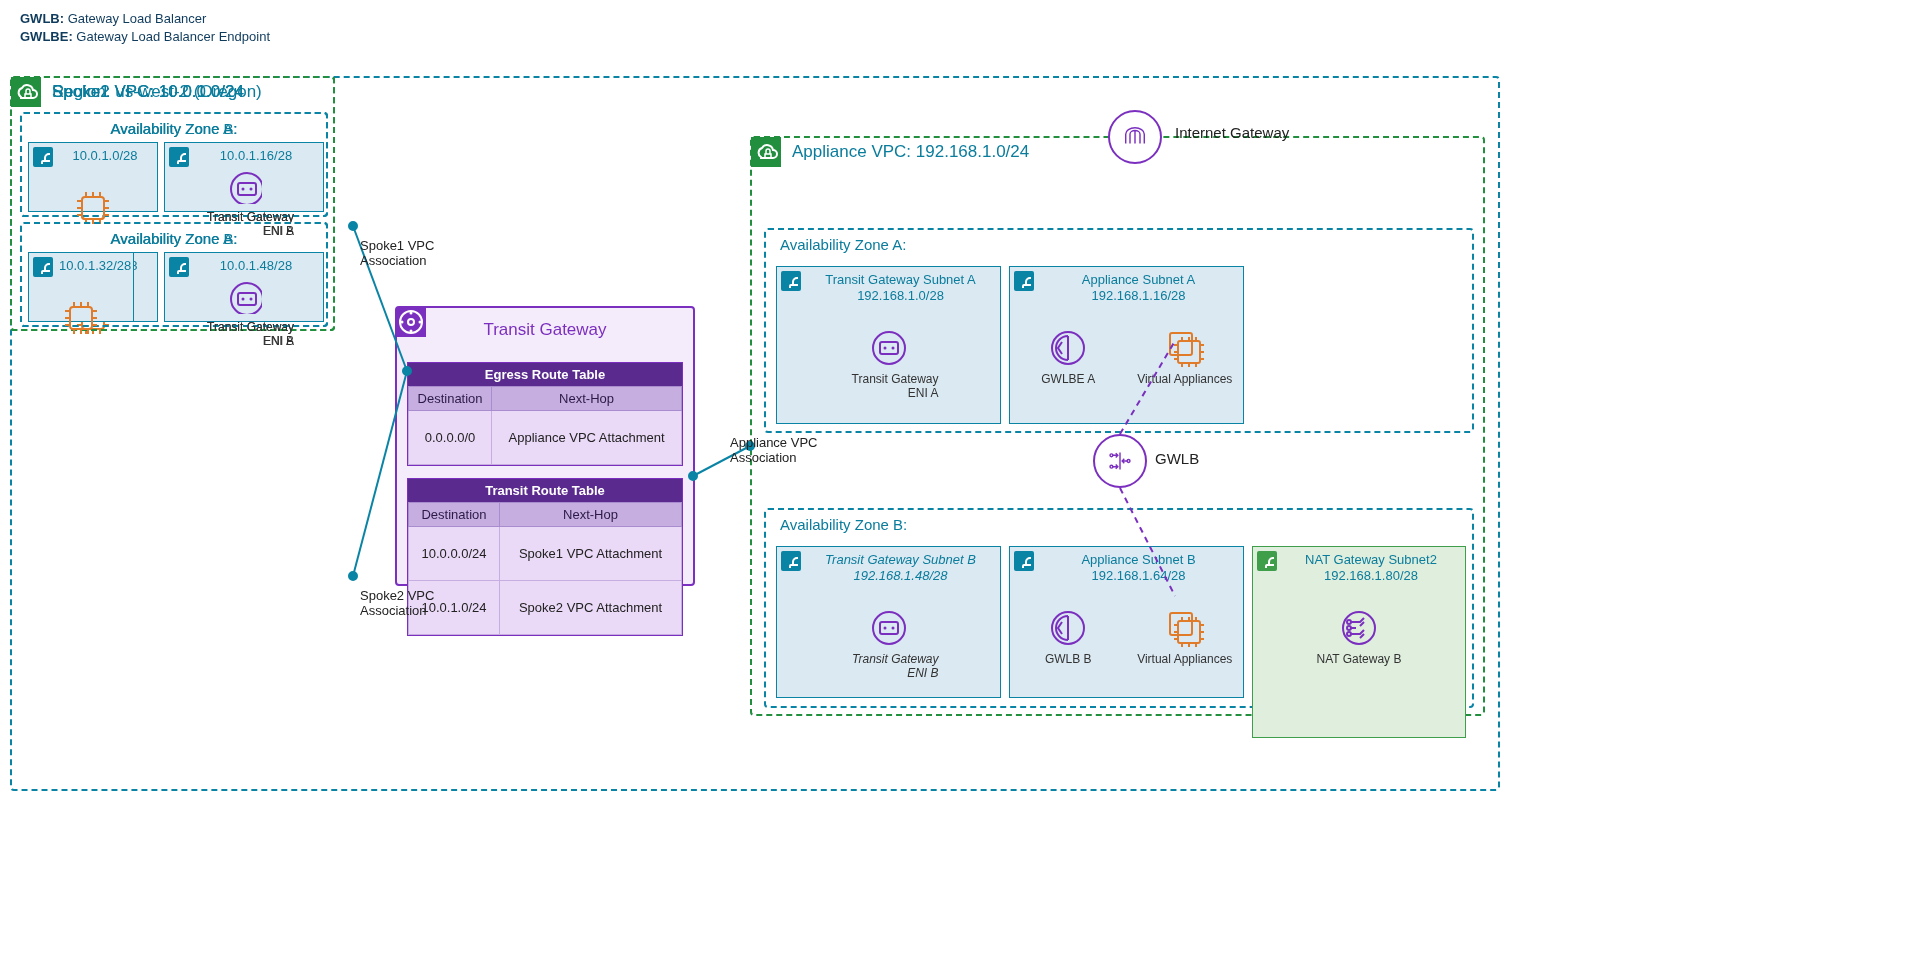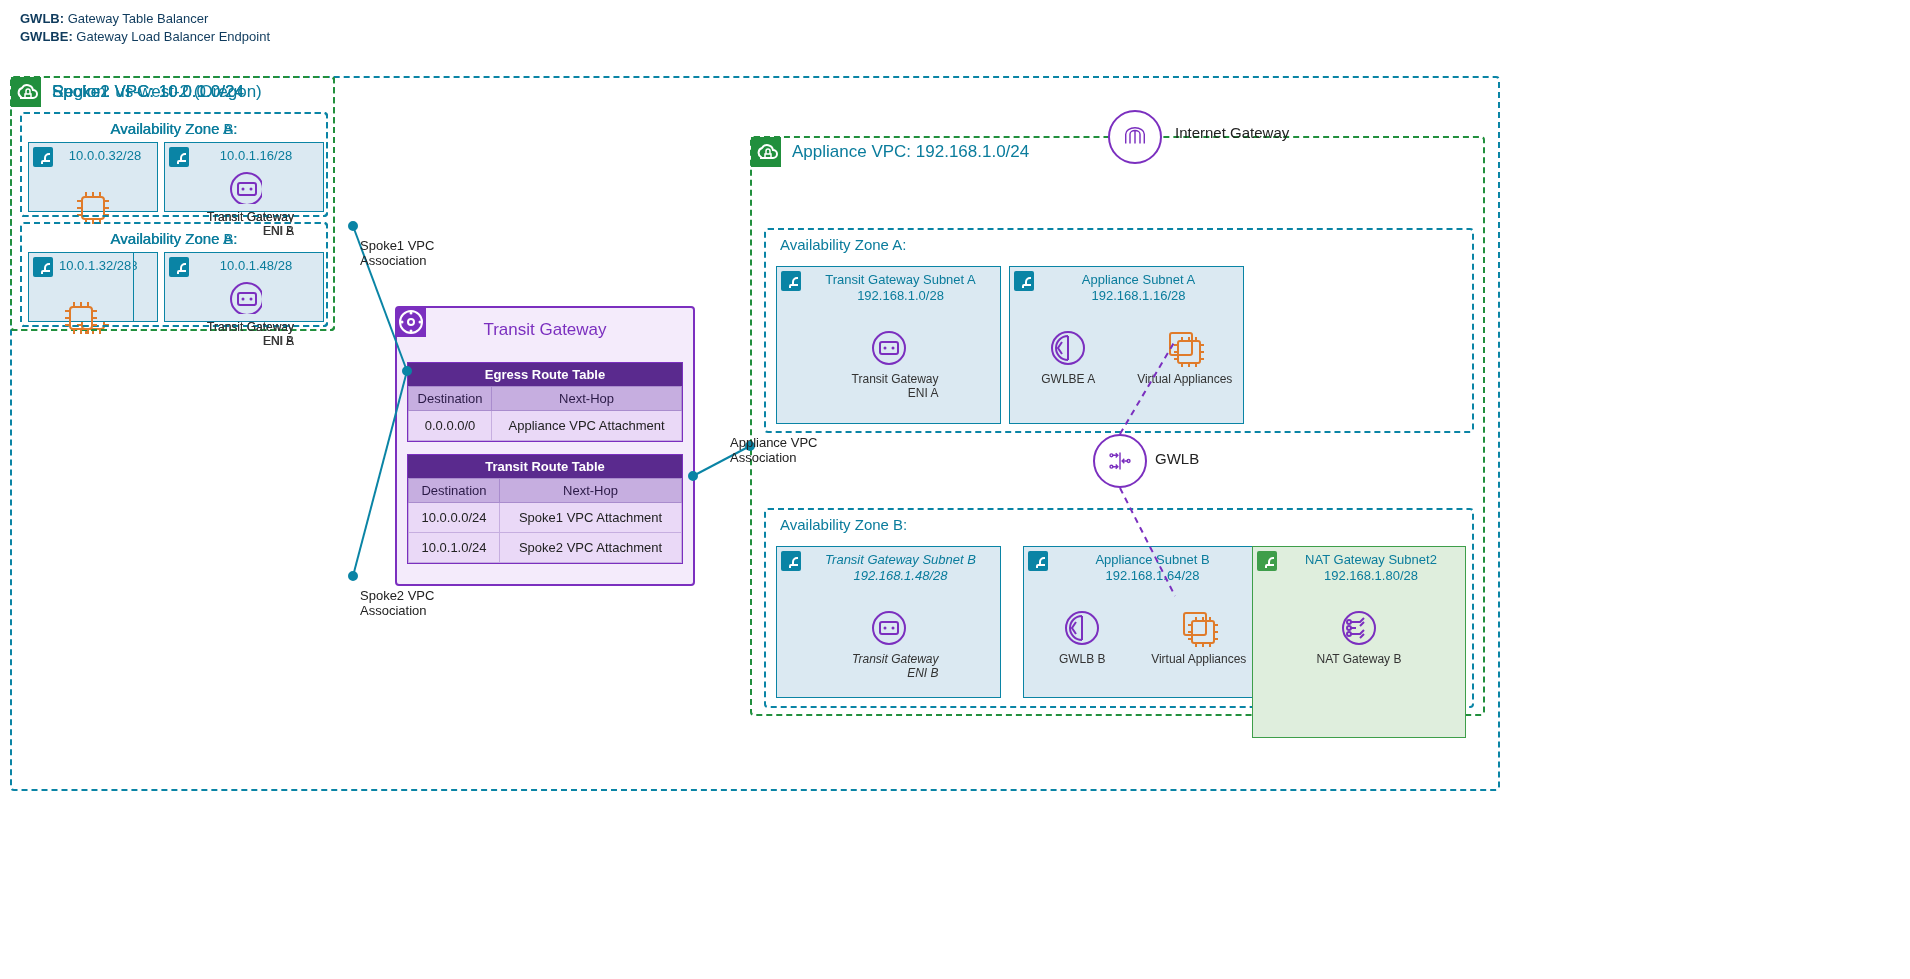--- a/index.html
+++ b/index.html
@@ -37,21 +37,21 @@
 .svc .svc-lab { font-size: 12px; color:#333; text-align:right; line-height:1.1;}
 
 
 .tgw { position: absolute; border: 2px solid #7b2fbf; background: #f4ebfb; border-radius: 4px; }
 .tgw .tgw-title { text-align:center; color:#7b2fbf; font-size:17px; padding: 12px 0 10px; }
 .tgw .tgw-icon { position:absolute; top:-1px; left:-1px; width:30px;height:30px;background:#7b2fbf;color:#fff;display:flex;align-items:center;justify-content:center;}
 .rtbl { margin: 12px 10px 12px; border:1px solid #7b2fbf; font-size:13px; }
 .rtbl .rt-head { background:#5a2a8e; color:#fff; text-align:center; padding:4px 0; font-weight:600;}
 .rtbl table { width:100%; border-collapse:collapse; }
 .rtbl th { background:#c6aee0; color:#2b1a47; font-weight:500; padding:4px; border:1px solid #a98ccd; }
-.rtbl td { background:#ead9f7; padding:7px 6px; border:1px solid #c6aee0; text-align:center; color:#222;}
+.rtbl td { background:#ead9f7; padding:19px 6px; border:1px solid #c6aee0; text-align:center; color:#222;}
 
 
 .circ { position:absolute; width:54px; height:54px; border:2px solid #7b2fbf; border-radius:50%; background:#fff; display:flex;align-items:center;justify-content:center;}
 .circ svg { width:30px; height:30px; }
 .circ-lab { position:absolute; font-size:15px; color:#222; }
 
 
 svg.wires { position:absolute; top:0; left:0; width:100%; height:100%; pointer-events:none; }
 .conn-lab { position:absolute; font-size:13px; color:#222; line-height:1.15; }
 
@@ -117,21 +117,21 @@
         <circle cx="13" cy="13" r="3" stroke="#fff" stroke-width="2" fill="none"></circle>
         <circle cx="13" cy="4" r="1.5" fill="#fff"></circle>
         <circle cx="13" cy="22" r="1.5" fill="#fff"></circle>
         <circle cx="4" cy="13" r="1.5" fill="#fff"></circle>
         <circle cx="22" cy="13" r="1.5" fill="#fff"></circle>
       </g>
  </defs>
 </svg>
 
 <div class="legend">
-  <div><b>GWLB:</b><span> Gateway Table Balancer</span></div>
+  <div><b>GWLB:</b><span> Gateway Load Balancer</span></div>
   <div><b>GWLBE:</b><span> Gateway Load Balancer Endpoint</span></div>
 </div>
 
 <div class="canvas">
 
   <div class="box box-region" style="left:0;top:0;width:1490px;height:715px;">
     <div class="tag tag-region">
         <svg width="26" height="26">
           <use href="#ic-flag"></use>
         </svg>
@@ -229,20 +229,37 @@
   <div class="box box-vpc" style="left:18;top:395;width:325px;height:255px;">
     <div class="tag tag-vpc-green">
         <svg width="24" height="24">
           <use href="#ic-cloud"></use>
         </svg>
       </div>
     <span class="box-title">Spoke2 VPC: 10.0.1.0/24</span>
 
     <div class="box box-az" style="left:8px;top:34px;width:308px;height:105px;">
       <span class="az-title">Availability Zone A:</span>
+      <div class="subnet" style="left:6px;top:28px;width:130px;height:70px;">
+        <div class="sn-icon">
+            <svg width="14" height="14">
+              <use href="#ic-lock"></use>
+            </svg>
+          </div>
+        <div class="sn-label">10.0.1.0/28</div>
+        <div class="sn-body">
+            <div class="svc">
+              <div class="svc-ico">
+                <svg width="42" height="42">
+                  <use href="#ic-chip"></use>
+                </svg>
+              </div>
+            </div>
+          </div>
+      </div>
       <div class="subnet" style="left:142px;top:28px;width:160px;height:70px;">
         <div class="sn-icon">
             <svg width="14" height="14">
               <use href="#ic-lock"></use>
             </svg>
           </div>
         <div class="sn-label">10.0.1.16/28</div>
         <div class="sn-body" style="top:22px">
             <div class="svc">
               <div class="svc-ico">
@@ -415,21 +432,21 @@
               <div class="svc-ico">
                 <svg width="42" height="42">
                   <use href="#ic-eni"></use>
                 </svg>
               </div>
               <div class="svc-lab">Transit Gateway ENI B</div>
             </div>
           </div>
       </div>
 
-      <div class="subnet" style="left:243px;top:36px;width:235px;height:152px;margin-left:14px;">
+      <div class="subnet" style="left:243px;top:36px;width:235px;height:152px;">
         <div class="sn-icon">
             <svg width="14" height="14">
               <use href="#ic-lock"></use>
             </svg>
           </div>
         <div class="sn-label"><span>Appliance Subnet B</span><br><span>192.168.1.64/28</span></div>
         <div class="sn-body" style="top:60px">
           <div class="svc">
               <div class="svc-ico">
                 <svg width="42" height="42">

